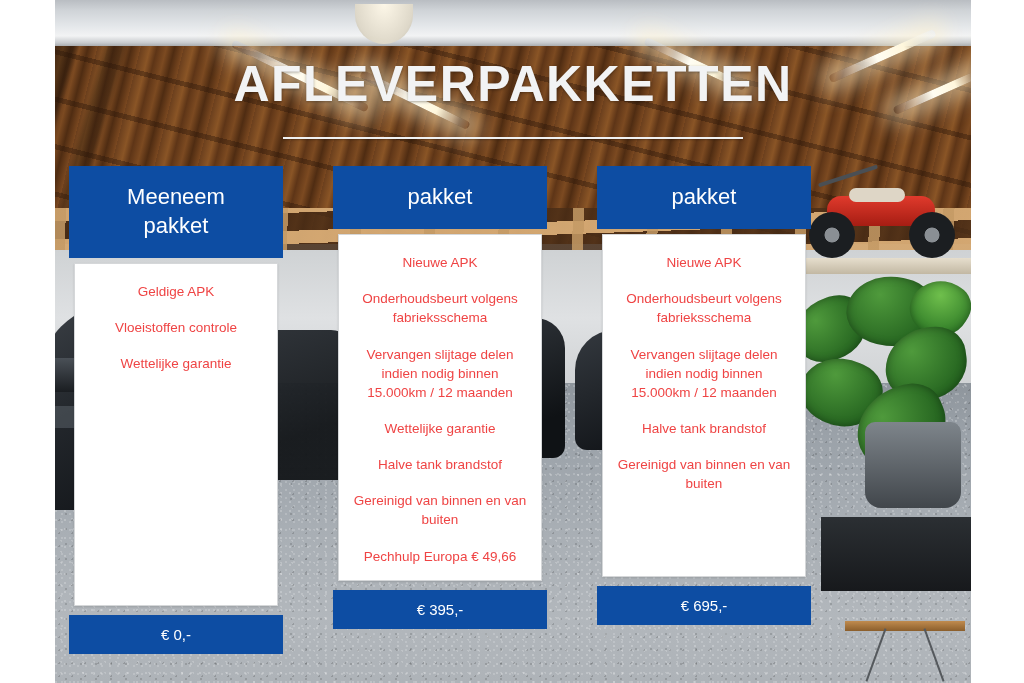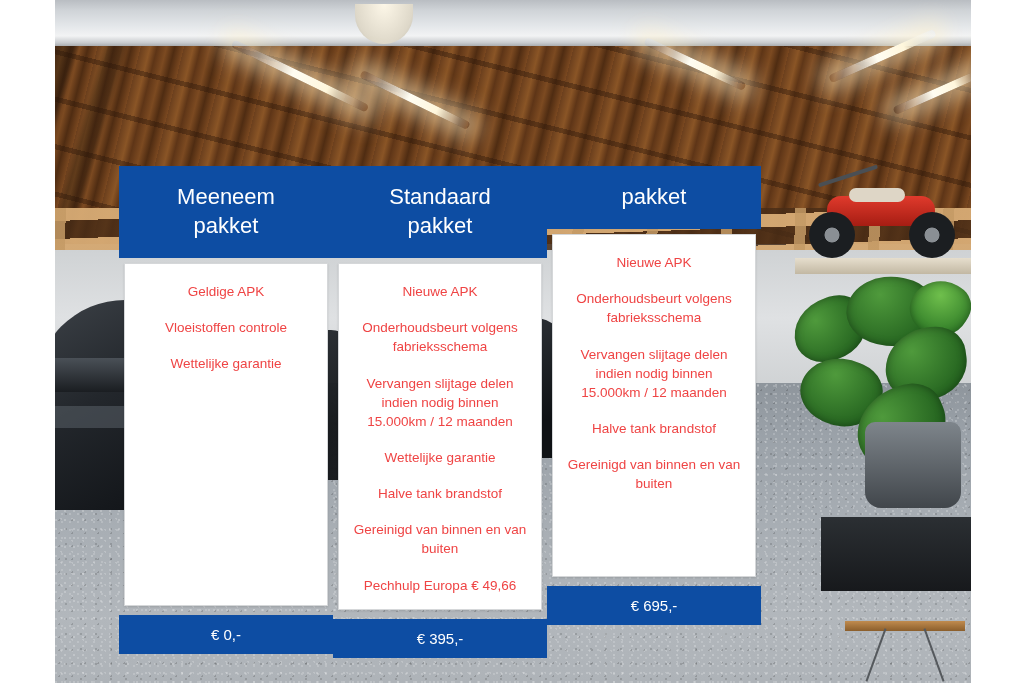--- a/index.html
+++ b/index.html
@@ -215,21 +215,21 @@
   }
   .heading .rule{
     width:460px; height:2px; margin:26px auto 0;
     background:#f0f1f2;
     box-shadow:0 1px 2px rgba(0,0,0,.3);
   }
 
   
   .cards{
     position:absolute; left:0; top:166px; width:880px;
-    display:flex; justify-content:center; 
+    display:flex; justify-content:center; gap:50px;
     z-index:6;
   }
   .card{ width:214px; display:flex; flex-direction:column; }
   .card-header{
     background:#0d4da3;
     color:#ffffff;
     text-align:center;
     padding:16px 8px 18px;
     font-size:22px;
     line-height:1.32;
@@ -305,39 +305,42 @@
       <div class="leaf l1"></div>
       <div class="leaf l2"></div>
       <div class="leaf l6"></div>
       <div class="leaf l3"></div>
       <div class="leaf l4"></div>
       <div class="leaf l5"></div>
       <div class="pot"></div>
     </div>
   </div>
 
+  <div class="heading">
+    <div class="title">AFLEVERPAKKETTEN</div>
+    <div class="rule"></div>
+  </div>
 
   <div class="cards">
 
     <div class="card">
       <div class="card-header">
         <div>Meeneem</div>
         <div>pakket</div>
       </div>
       <div class="card-body">
         <div class="feature">Geldige APK</div>
         <div class="feature">Vloeistoffen controle</div>
         <div class="feature">Wettelijke garantie</div>
       </div>
       <div class="card-footer">€ 0,-</div>
     </div>
 
     <div class="card">
       <div class="card-header">
-        <div>Standaard</div>
         <div>pakket</div>
       </div>
       <div class="card-body">
         <div class="feature">Nieuwe APK</div>
         <div class="feature">Onderhoudsbeurt volgens fabrieksschema</div>
         <div class="feature">Vervangen slijtage delen indien nodig binnen 15.000km / 12 maanden</div>
         <div class="feature">Wettelijke garantie</div>
         <div class="feature">Halve tank brandstof</div>
         <div class="feature">Gereinigd van binnen en van buiten</div>
         <div class="feature">Pechhulp Europa € 49,66</div>

